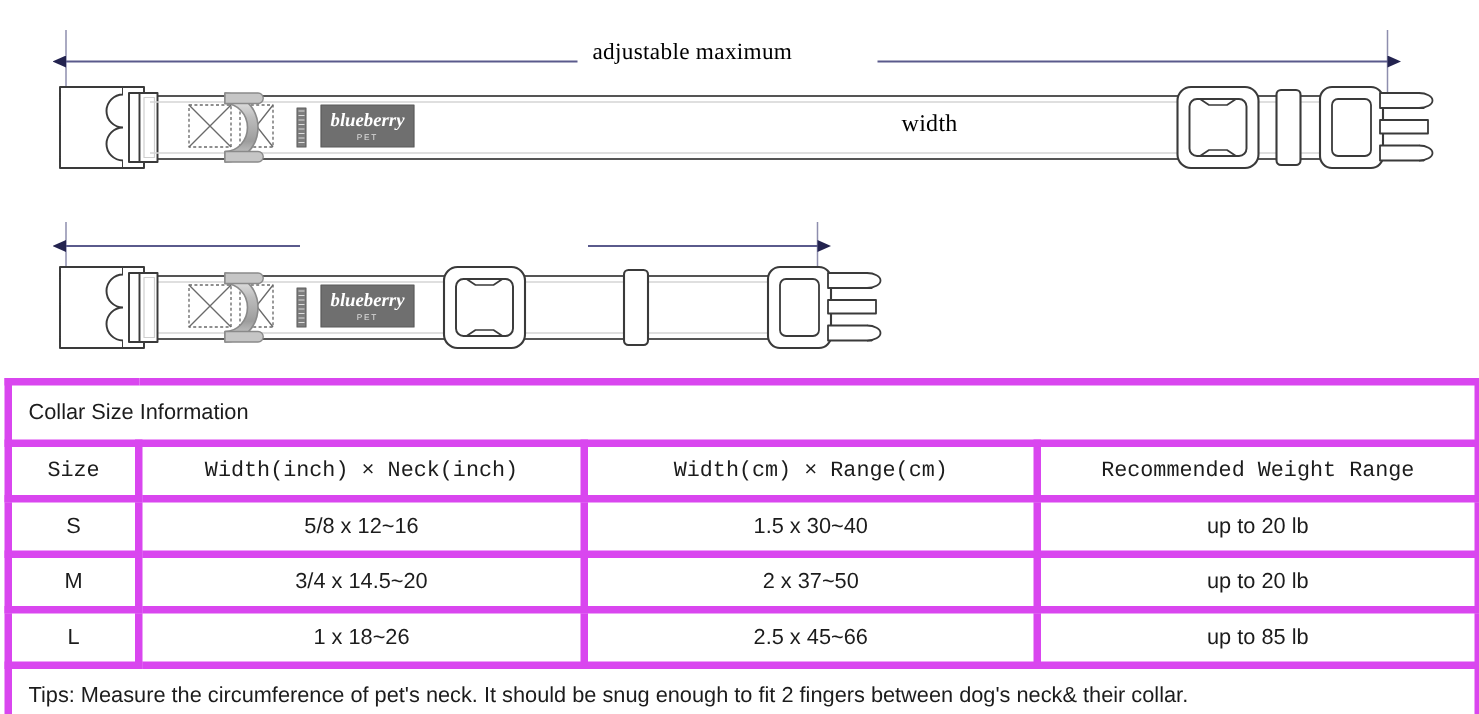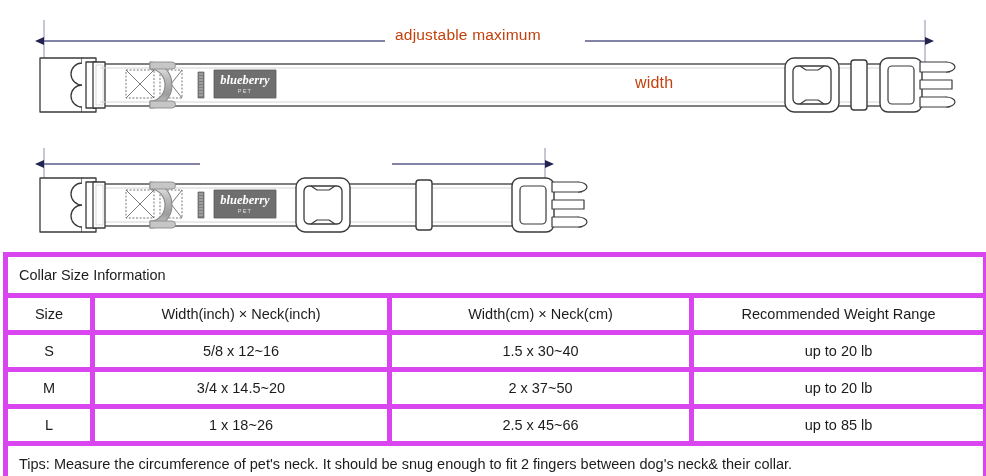--- a/index.html
+++ b/index.html
@@ -26,29 +26,29 @@
     position: absolute;
     left: 0;
     top: 0;
     width: 986px;
     height: 250px;
   }
   #diagram svg { display: block; }
 
   .dim-label {
     position: absolute;
-    font-family: Liberation Sans, sans-serif;
+    font-family: Liberation Serif, serif;
     font-size: 15.5px;
-    color: #c2410c;
+    color: #000000;
     white-space: nowrap;
     letter-spacing: 0.2px;
   }
   #label-max  { left: 395px; top: 26px; }
   #label-min  { left: 209px; top: 150px; }
-  #label-width{ left: 635px; top: 74px; font-size: 16px; }
+  #label-width{ left: 601px; top: 74px; font-size: 16px; }
 
   
   #size-table {
     position: absolute;
     left: 3px;
     top: 252px;
     width: 980px;
     border-collapse: collapse;
     table-layout: fixed;
     font-family: "Liberation Sans", sans-serif;
@@ -63,21 +63,21 @@
     vertical-align: middle;
   }
   #size-table tr.title-row td,
   #size-table tr.tips-row td {
     text-align: left;
     padding-left: 11px;
     height: 36px;
   }
   #size-table tr.title-row td { font-size: 14.5px; }
   #size-table tr.tips-row td  { font-size: 14.5px; }
-  #size-table tr.head-row td  { font-size: 14.5px; }
+  #size-table tr.head-row td  { font-size: 14.5px; font-family: Liberation Mono, monospace; }
   .col-size   { width: 87px; }
   .col-inch   { width: 297px; }
   .col-cm     { width: 302px; }
   .col-weight { width: 294px; }
 </style>
 </head>
 <body>
 
 <div id="root">
 
@@ -278,21 +278,21 @@
         <col class="col-cm">
         <col class="col-weight">
     </colgroup>
     <tbody>
       <tr class="title-row">
         <td colspan="4">Collar Size Information</td>
       </tr>
       <tr class="head-row">
         <td>Size</td>
         <td>Width(inch)  ×  Neck(inch)</td>
-        <td>Width(cm)  ×  Neck(cm)</td>
+        <td>Width(cm)  ×  Range(cm)</td>
         <td>Recommended Weight Range</td>
       </tr>
       <tr>
         <td>S</td>
         <td>5/8 x 12~16</td>
         <td>1.5 x 30~40</td>
         <td>up to 20 lb</td>
       </tr>
       <tr>
         <td>M</td>

